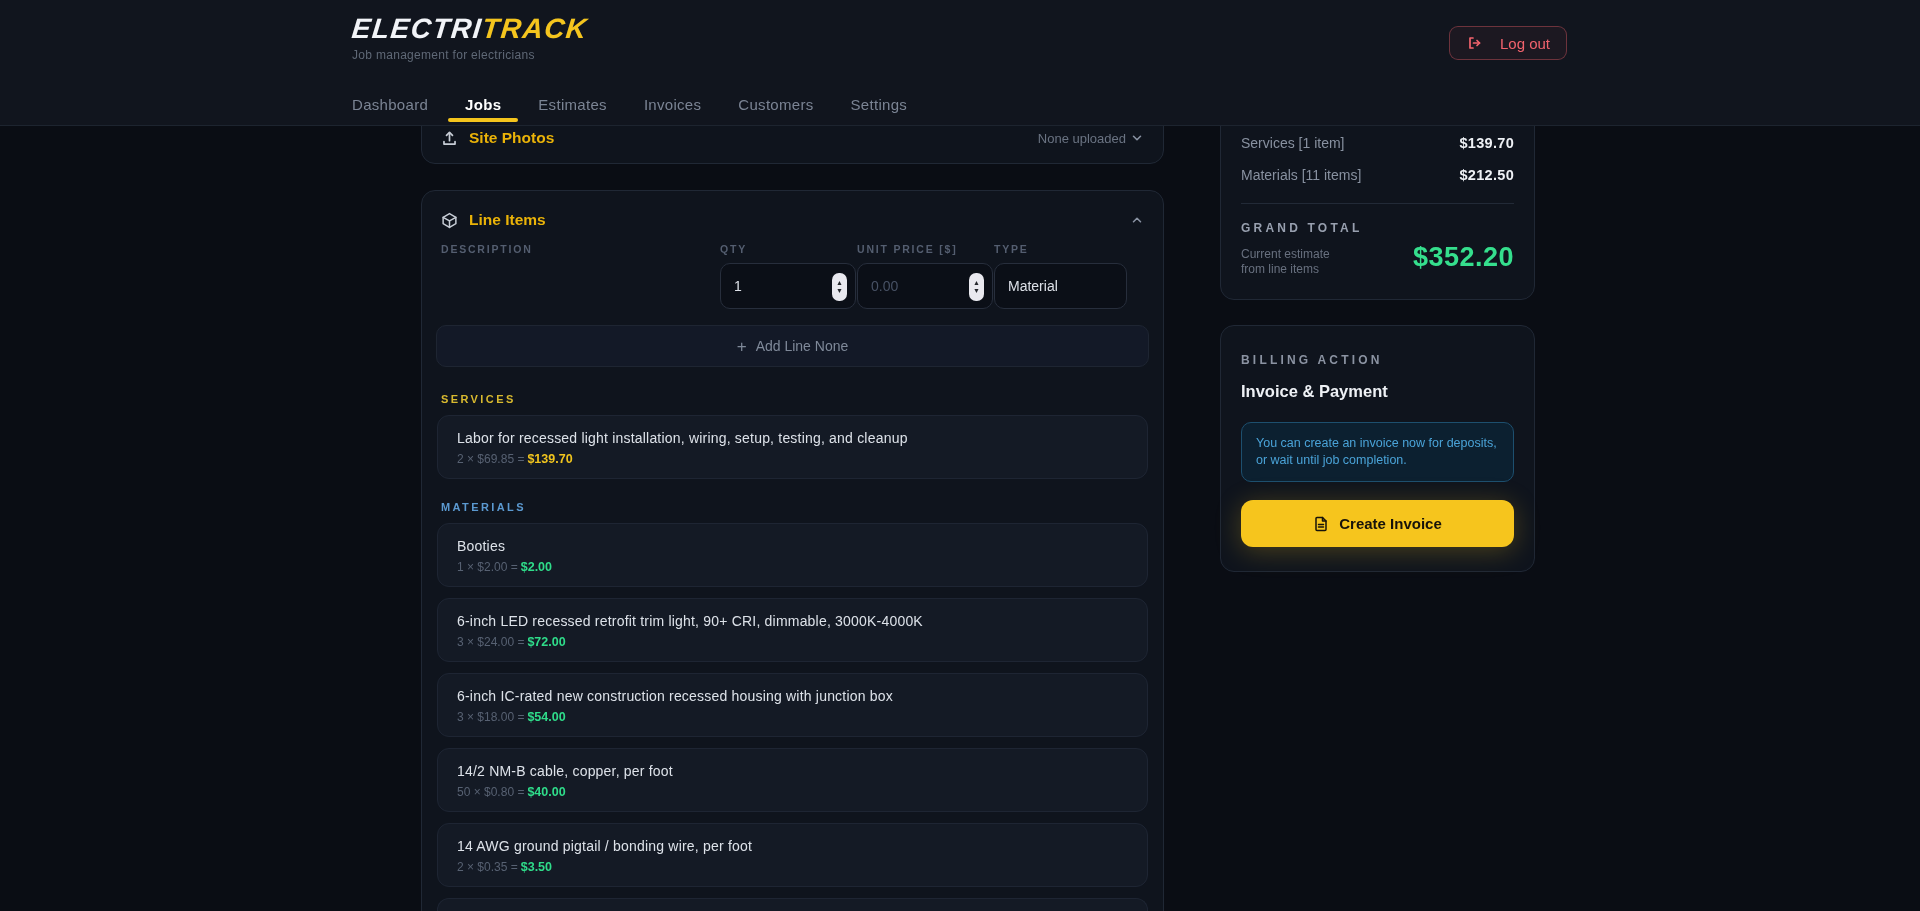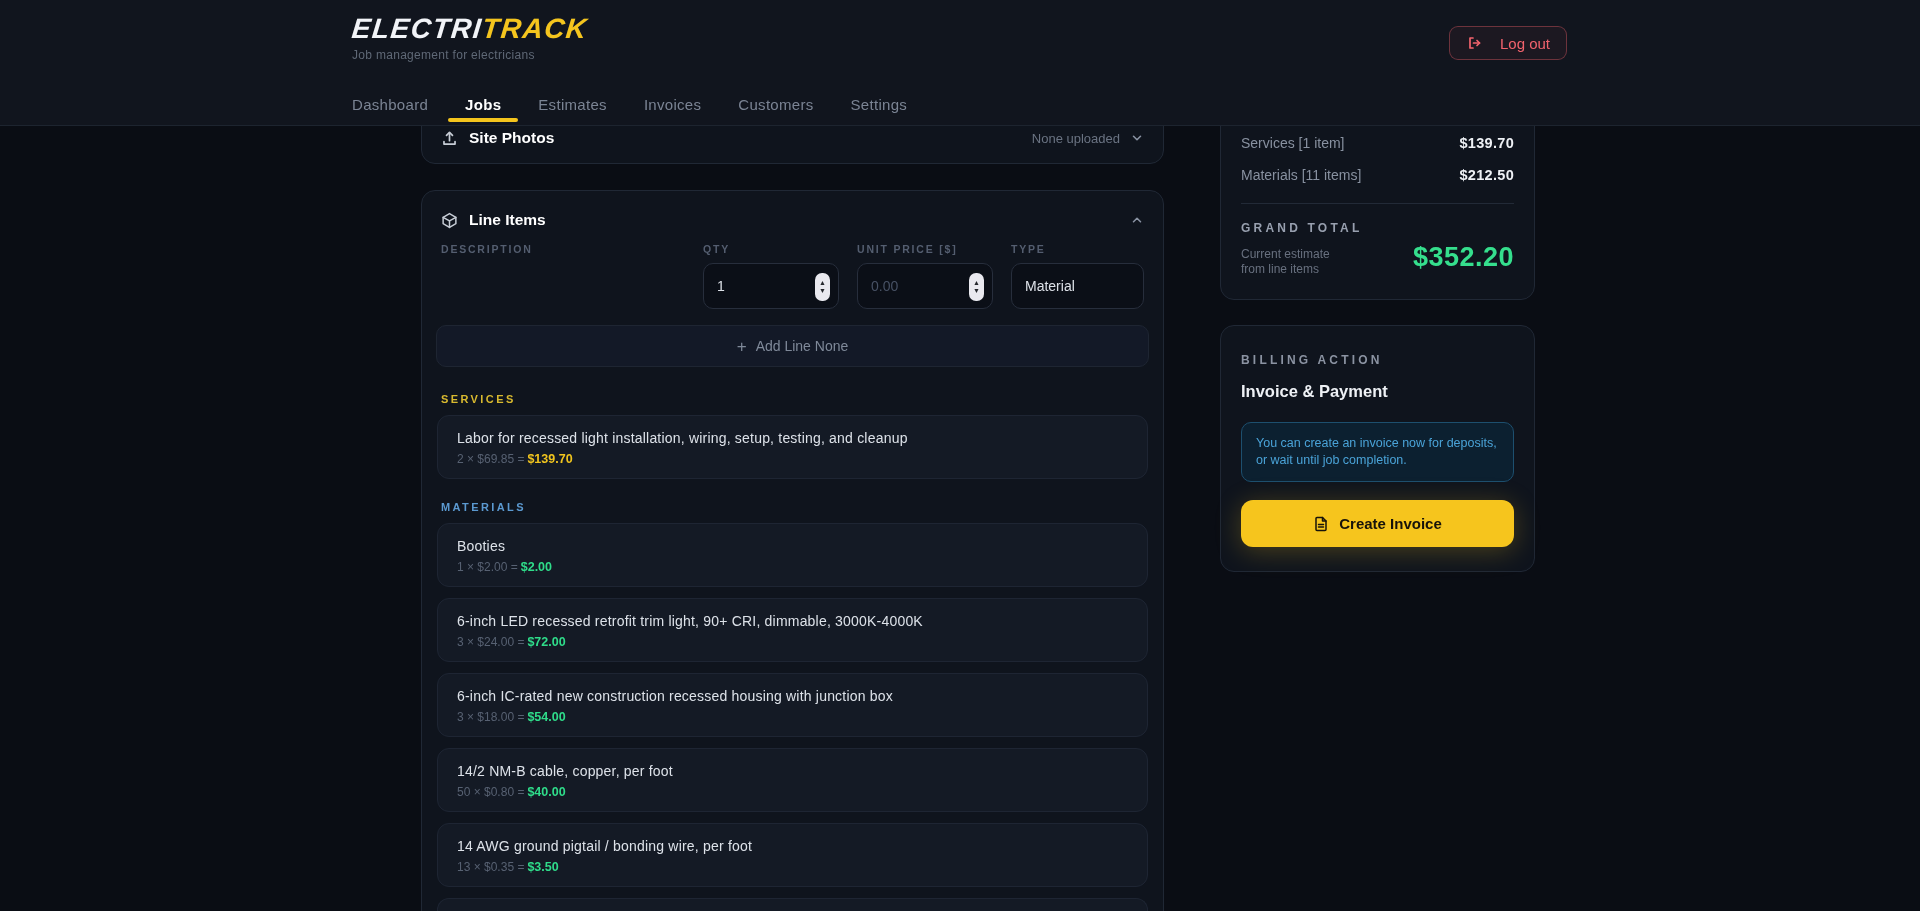--- a/index.html
+++ b/index.html
@@ -59,31 +59,31 @@
     border:1px solid #202835;
     border-radius:14px;
   }
 
   
   .photos-card { margin-top:70px; height:94px; position:relative; }
   .photos-row {
     position:absolute; left:19px; right:19px; bottom:11px; height:28px;
     display:flex; align-items:center; justify-content:space-between;
   }
-  .card-title { display:flex; align-items:center; gap:11px; font-size:15.5px; font-weight:bold; color:#ffffff; }
+  .card-title { display:flex; align-items:center; gap:11px; font-size:15.5px; font-weight:bold; color:#eab308; }
   .card-title svg { color:#c7cdd6; }
-  .photos-status { display:flex; align-items:center; gap:10px; color:#6a7382; font-size:13px; }
+  .photos-status { display:flex; align-items:center; gap:4px; color:#6a7382; font-size:13px; }
   .photos-status svg { color:#8a93a3; }
 
   
   .lineitems-card { margin-top:26px; height:840px; padding:18px 14px 20px; }
   .li-header { display:flex; align-items:center; justify-content:space-between; padding:0 5px; height:22px; }
   .collapse-btn { color:#8a93a3; cursor:pointer; display:flex; align-items:center; }
 
-  .li-form { display:flex; gap:18px; margin-top:12px; padding:0 5px; }
+  .li-form { display:flex; gap:1px; margin-top:12px; padding:0 5px; }
   .field { display:flex; flex-direction:column; }
   .field-label {
     font-size:10.5px; letter-spacing:1.8px; color:#545e70; font-weight:bold;
     margin-bottom:8px; white-space:nowrap;
   }
   .control {
     height:46px; background:#0b0f17; border:1px solid #272e3c; border-radius:10px;
     display:flex; align-items:center; padding:0 13px; position:relative;
   }
   .control input {
@@ -306,21 +306,21 @@
       <div class="item-row">
         <div class="item-title">14/2 NM-B cable, copper, per foot</div>
         <div class="item-calc">
           <span>50 × $0.80 =</span><span class="item-total green">$40.00</span>
         </div>
       </div>
 
       <div class="item-row">
         <div class="item-title">14 AWG ground pigtail / bonding wire, per foot</div>
         <div class="item-calc">
-          <span>13 × $0.35 =</span><span class="item-total green">$3.50</span>
+          <span>2 × $0.35 =</span><span class="item-total green">$3.50</span>
         </div>
       </div>
 
       <div class="item-row partial"></div>
     </section>
   </div>
 
   <aside class="side-col">
 
     <section class="card estimate-card">

